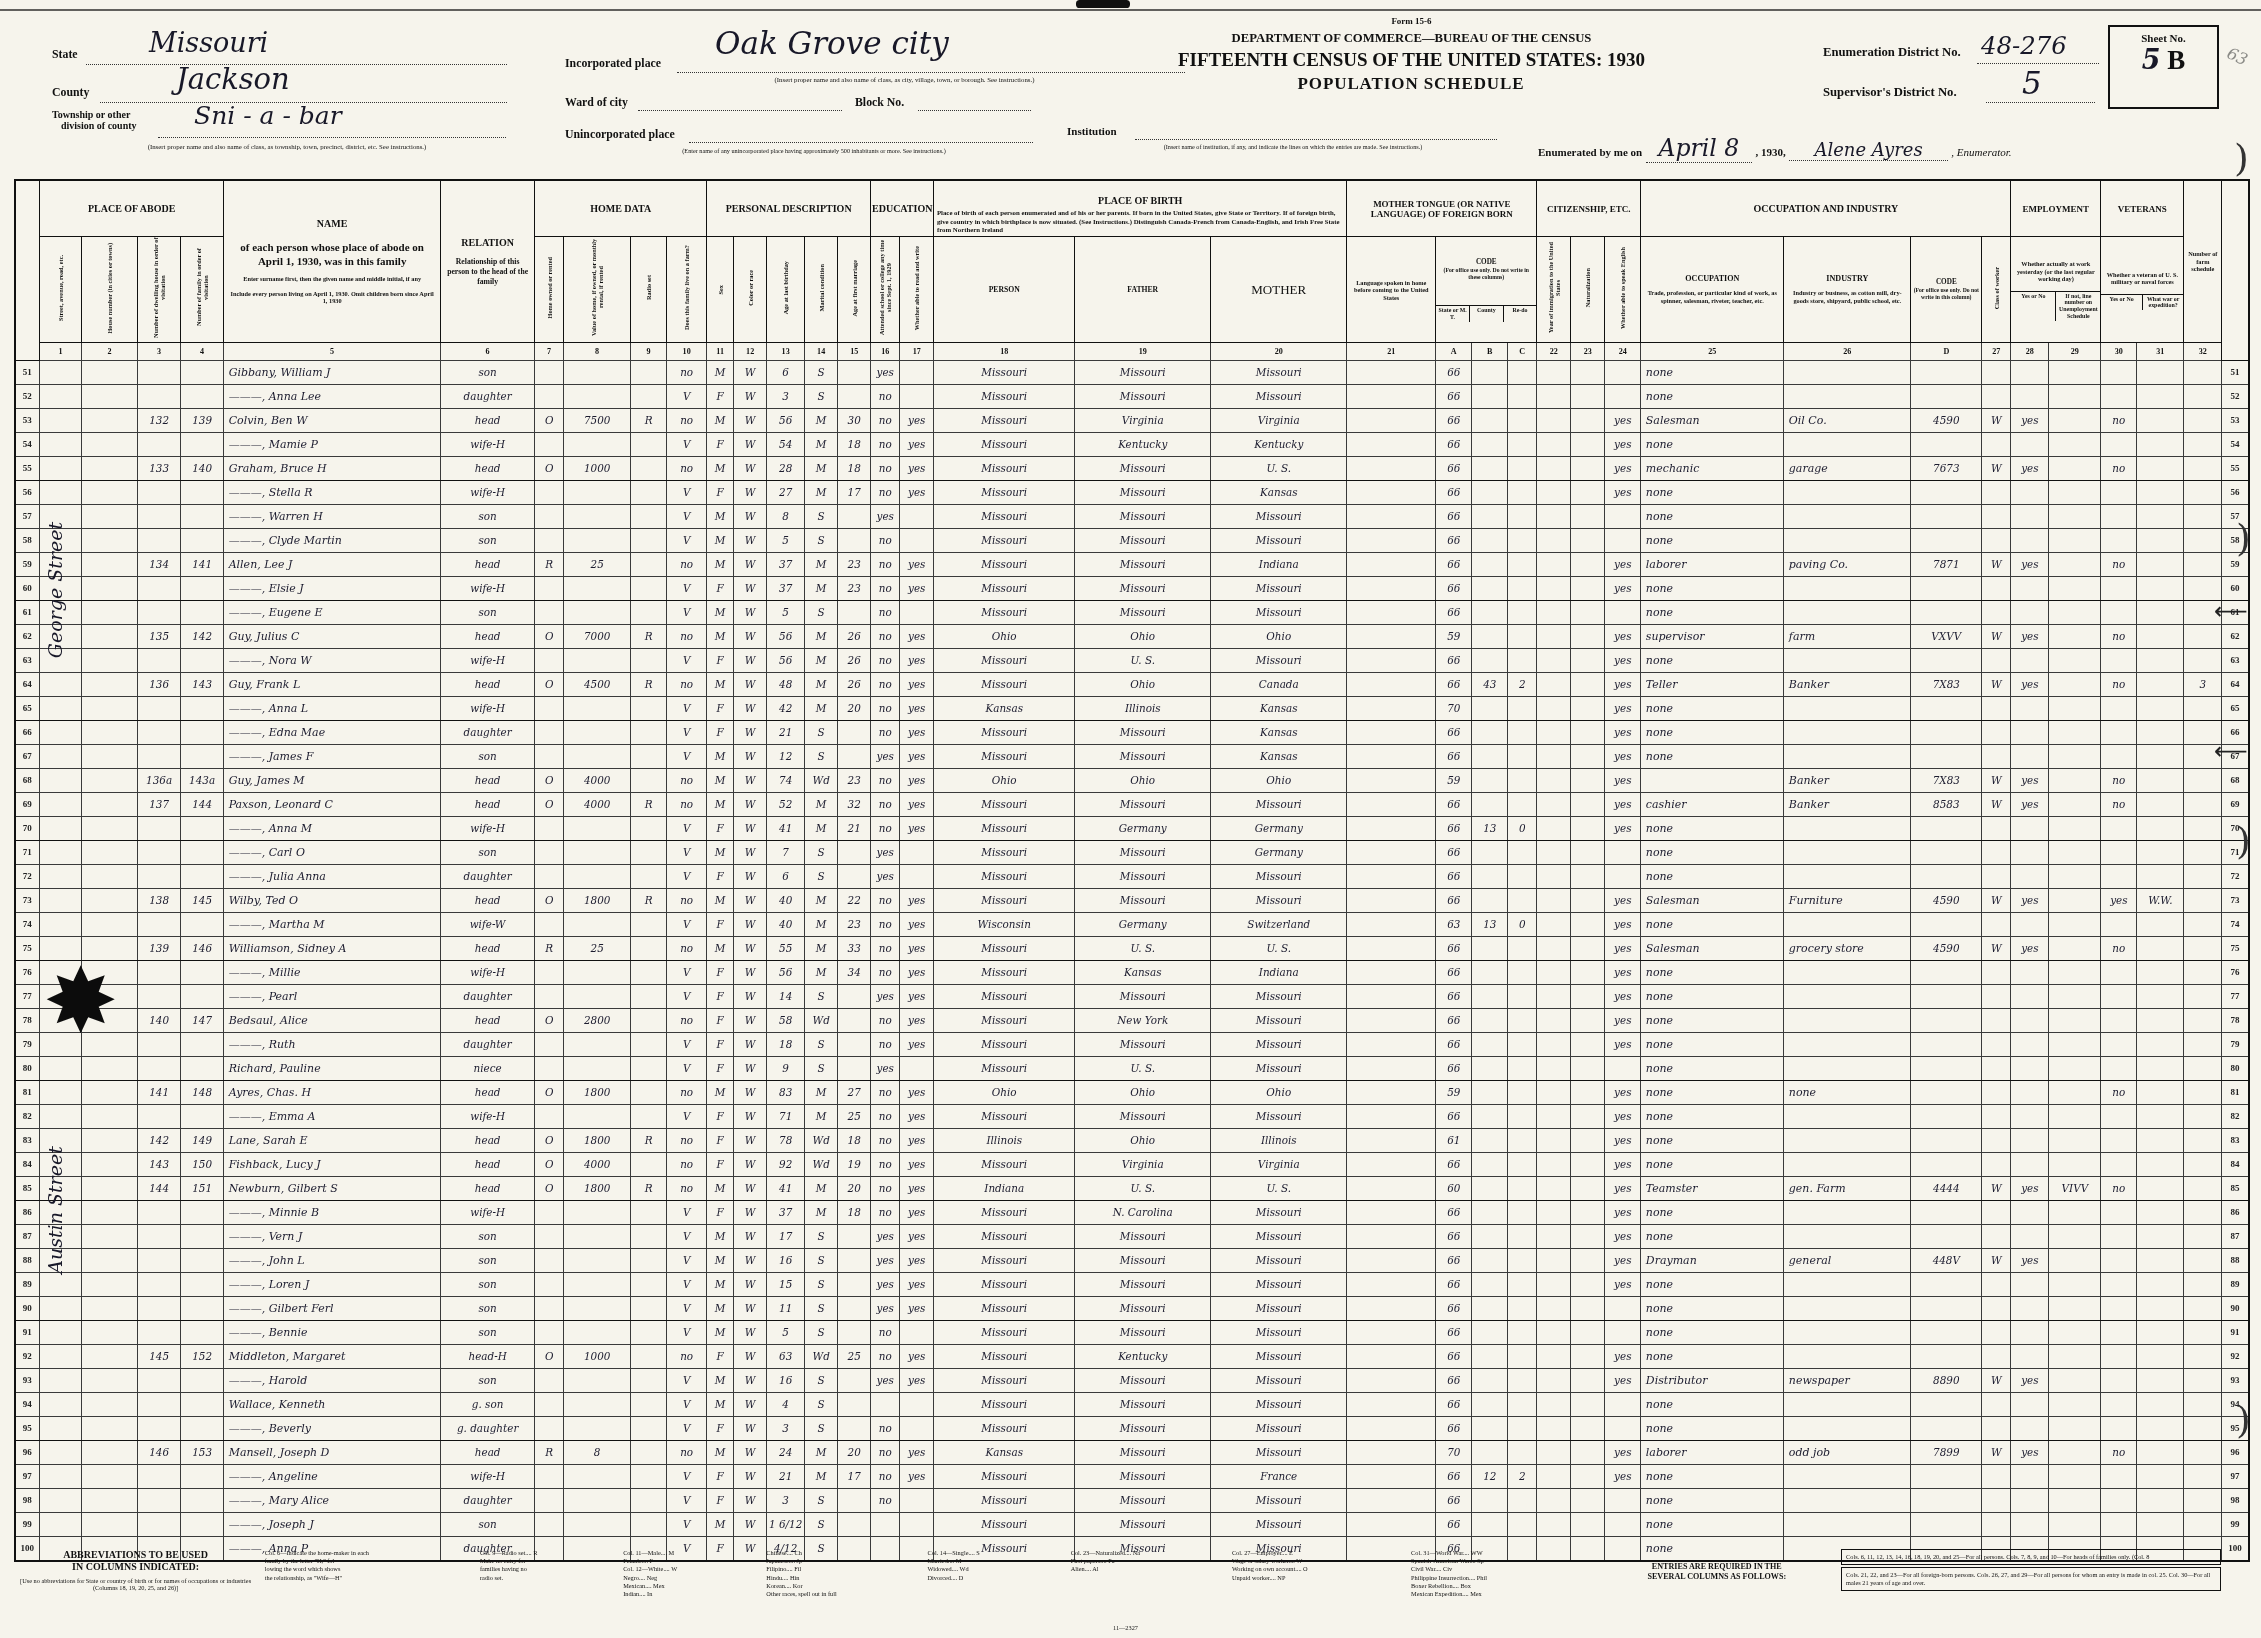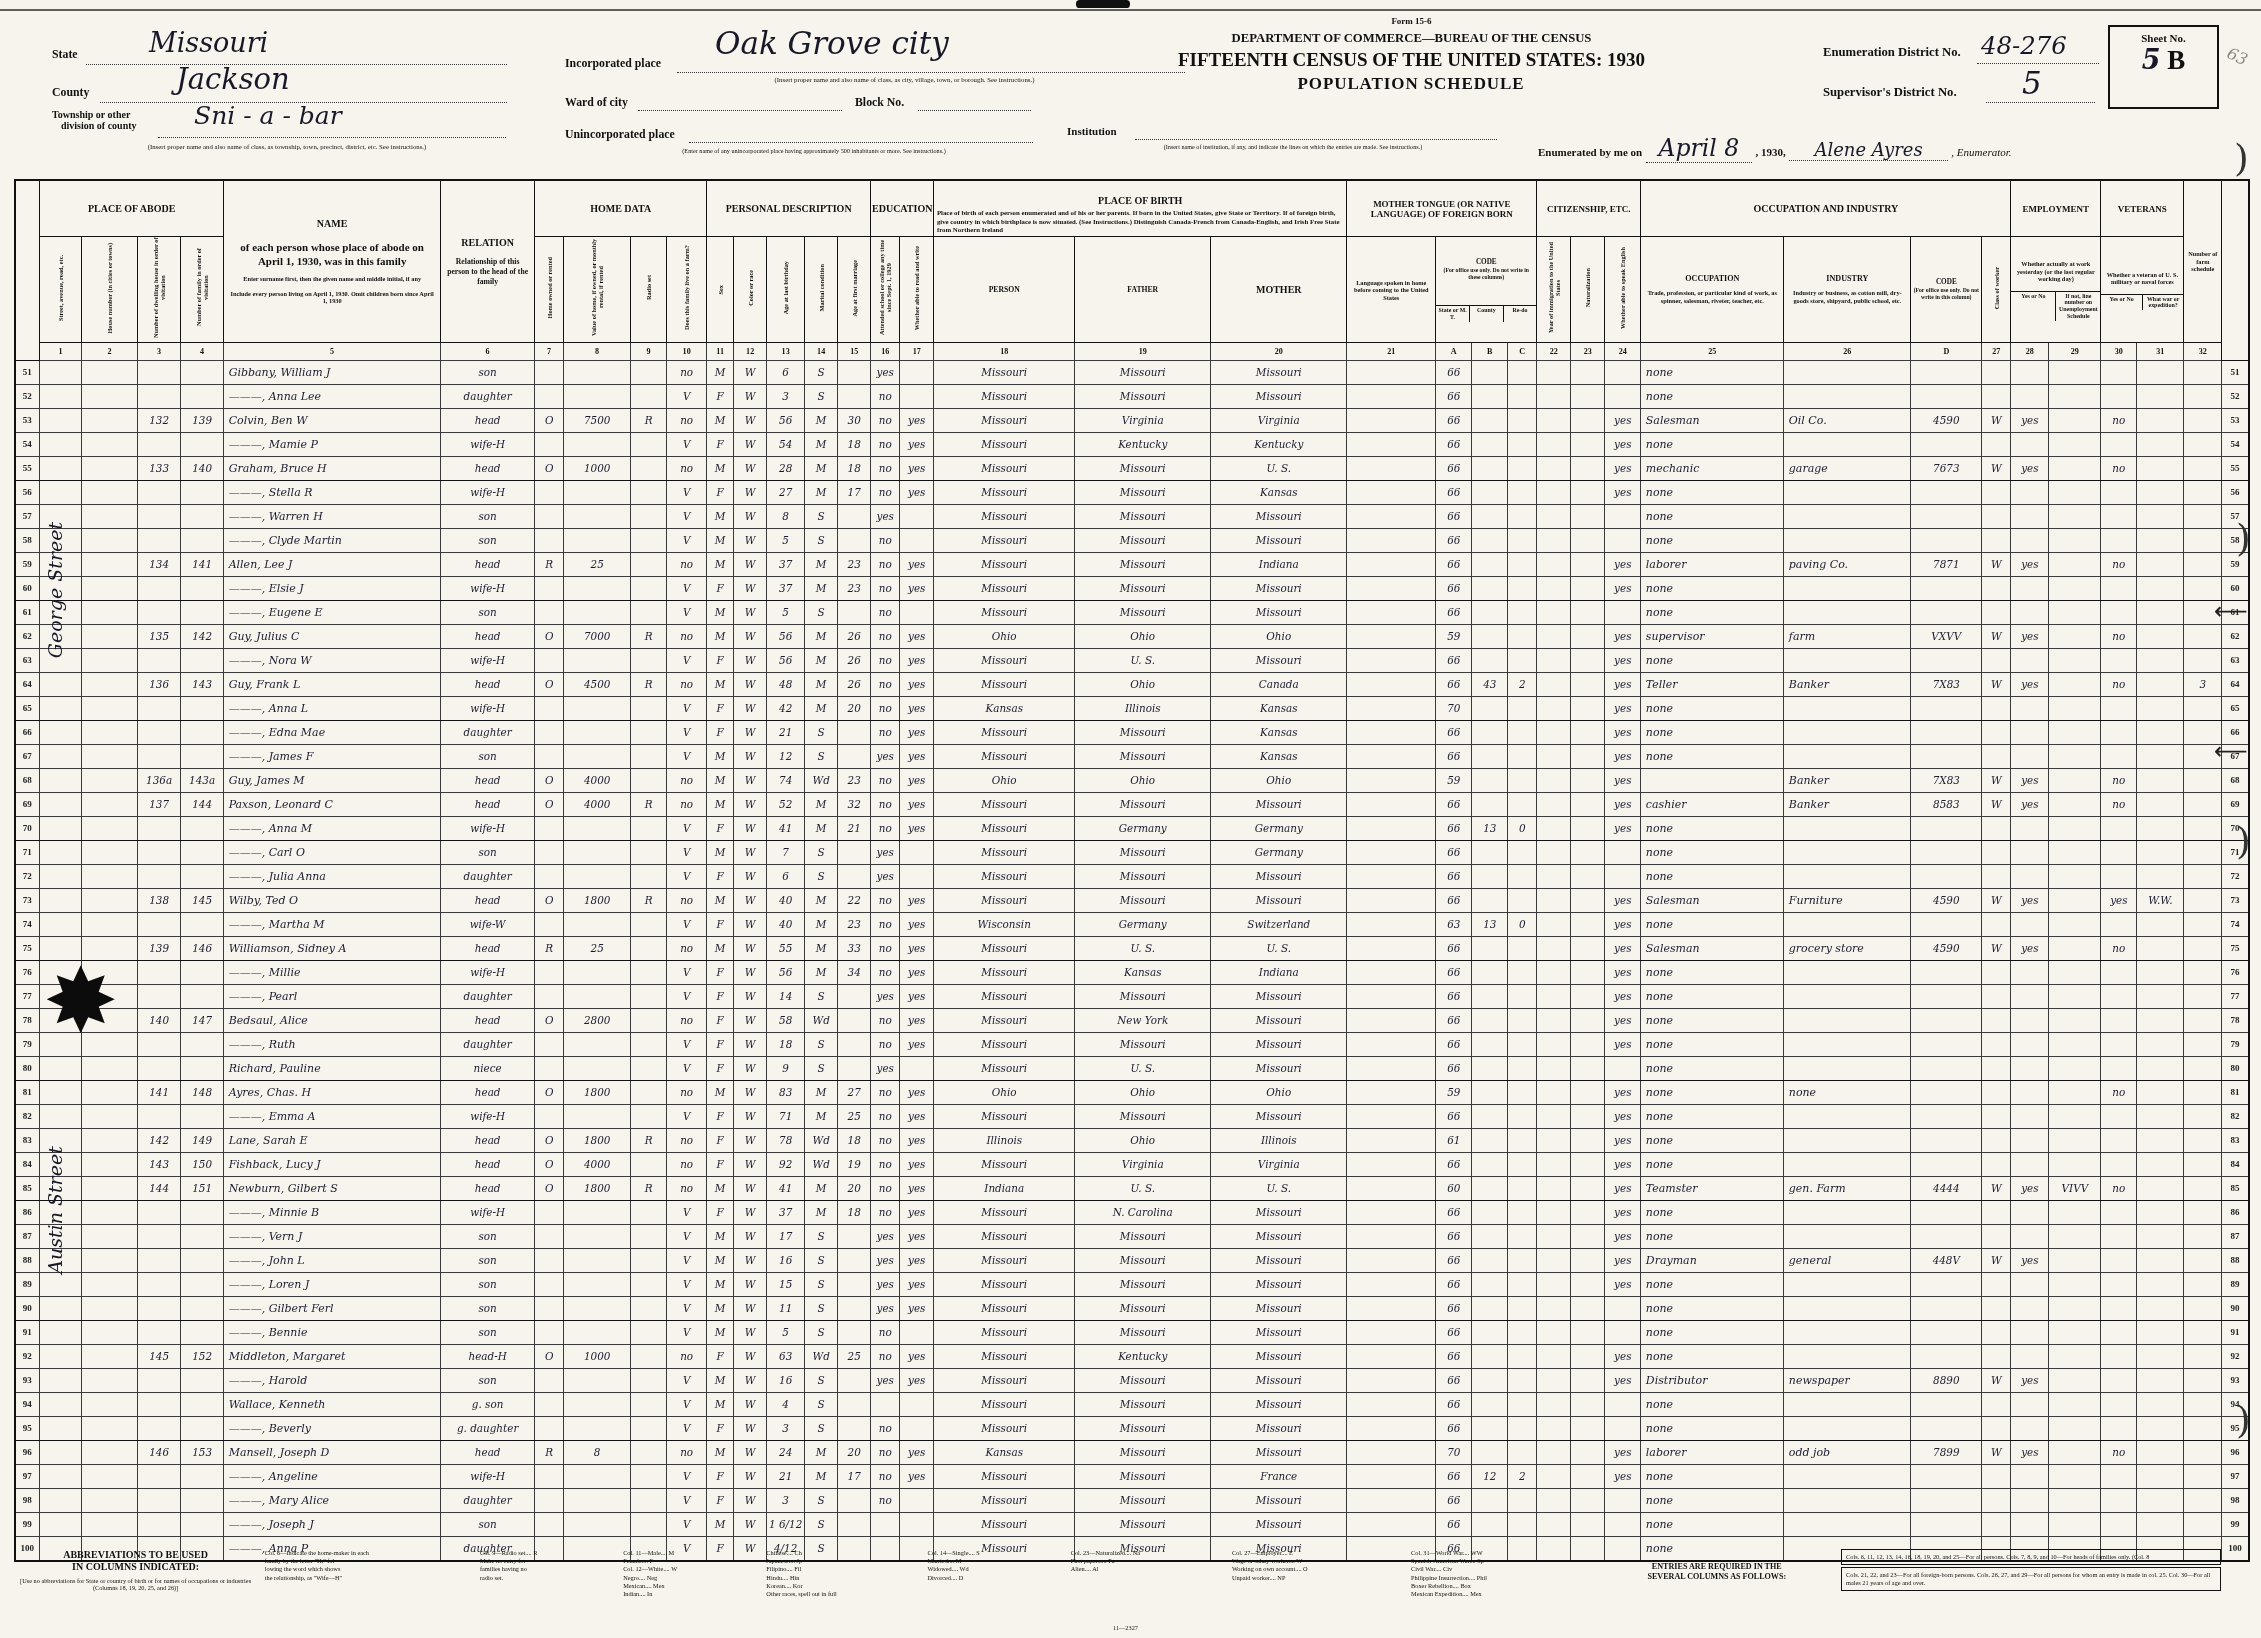--- a/index.html
+++ b/index.html
@@ -218,21 +218,21 @@
           <th><span class="vt">Does this family live on a farm?</span></th>
           <th><span class="vt">Sex</span></th>
           <th><span class="vt">Color or race</span></th>
           <th><span class="vt">Age at last birthday</span></th>
           <th><span class="vt">Marital condition</span></th>
           <th><span class="vt">Age at first marriage</span></th>
           <th><span class="vt">Attended school or college any time since Sept. 1, 1929</span></th>
           <th><span class="vt">Whether able to read and write</span></th>
           <th style="font-size:7.7px;font-weight:bold;">PERSON</th>
           <th style="font-size:7.7px;font-weight:bold;">FATHER</th>
-          <th style="font-size:10px;font-weight:bold;">MOTHER</th>
+          <th style="font-size:13px;font-weight:normal;">MOTHER</th>
           <th>
               <div class="desc7">Language spoken in home before coming to the United States</div>
             </th>
           <th colspan="3">
             <div style="font-weight:bold;font-size:7.2px;">CODE</div>
             <div class="desc7" style="font-size:5.7px;">(For office use only.  Do not write in these columns)</div>
             <div class="split" style="margin-top:23.5px;">
               <div>State or M. T.</div>
                 <div>County</div>
                 <div>Re-do</div>

